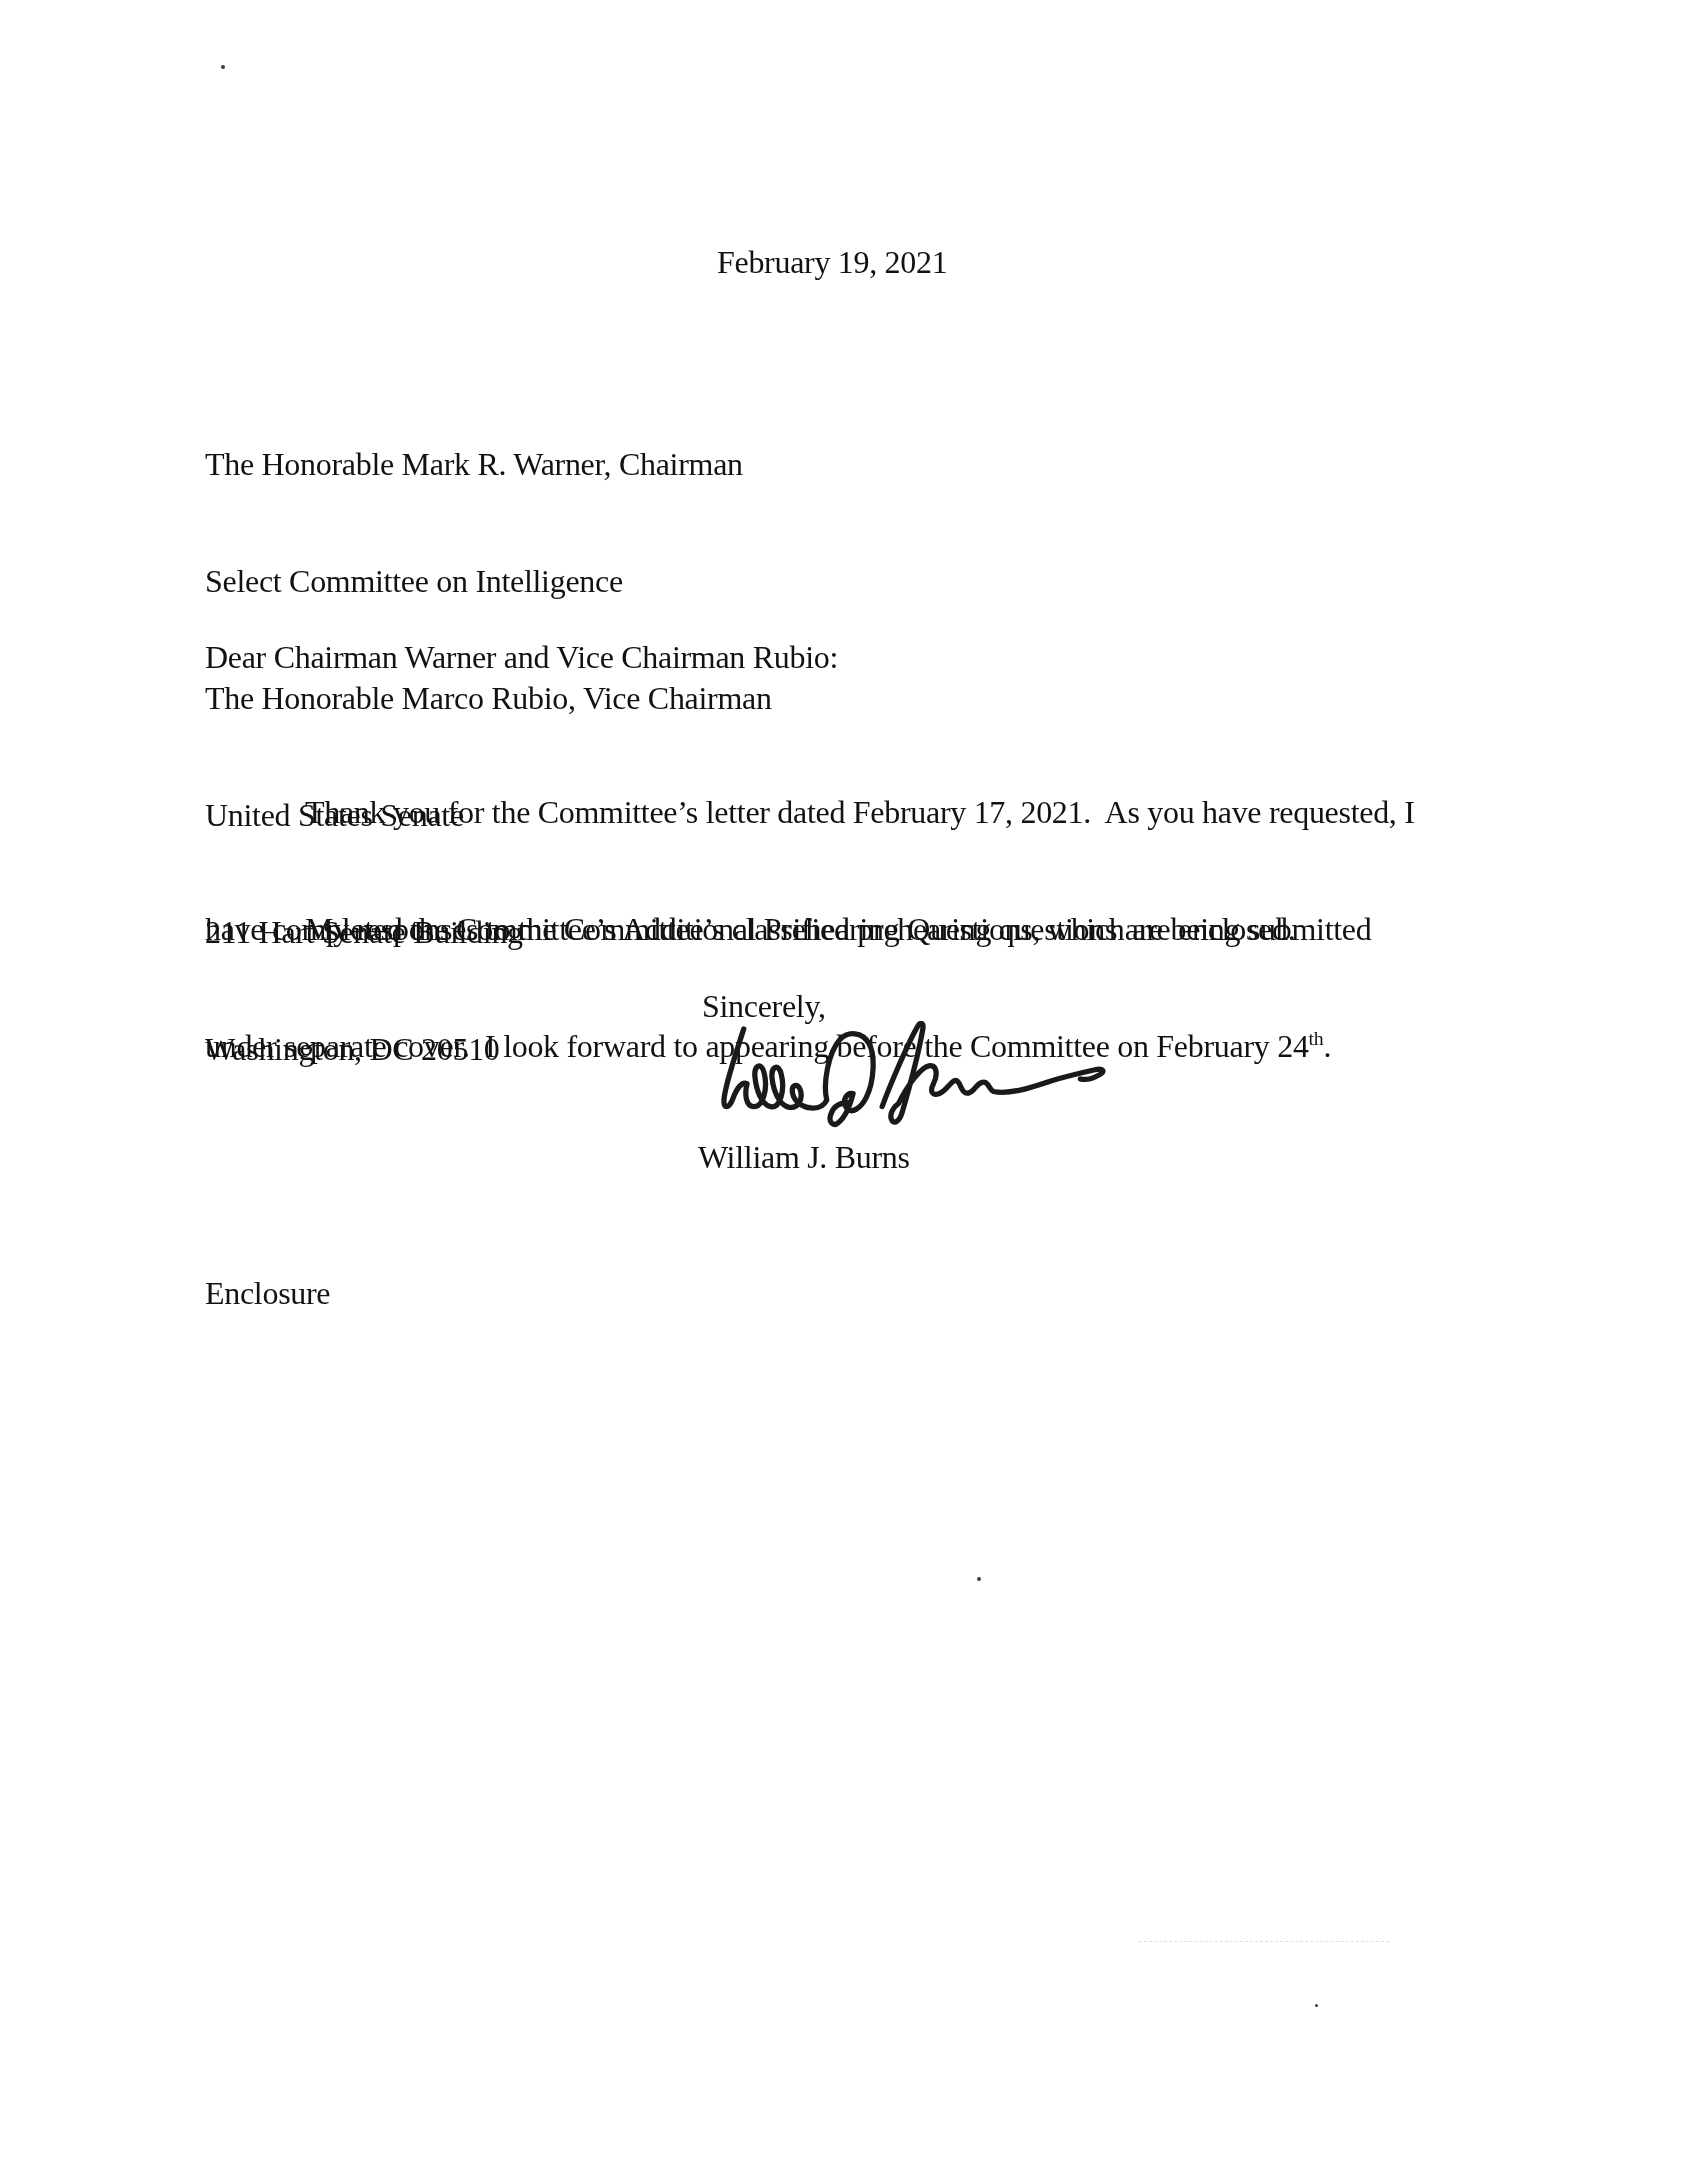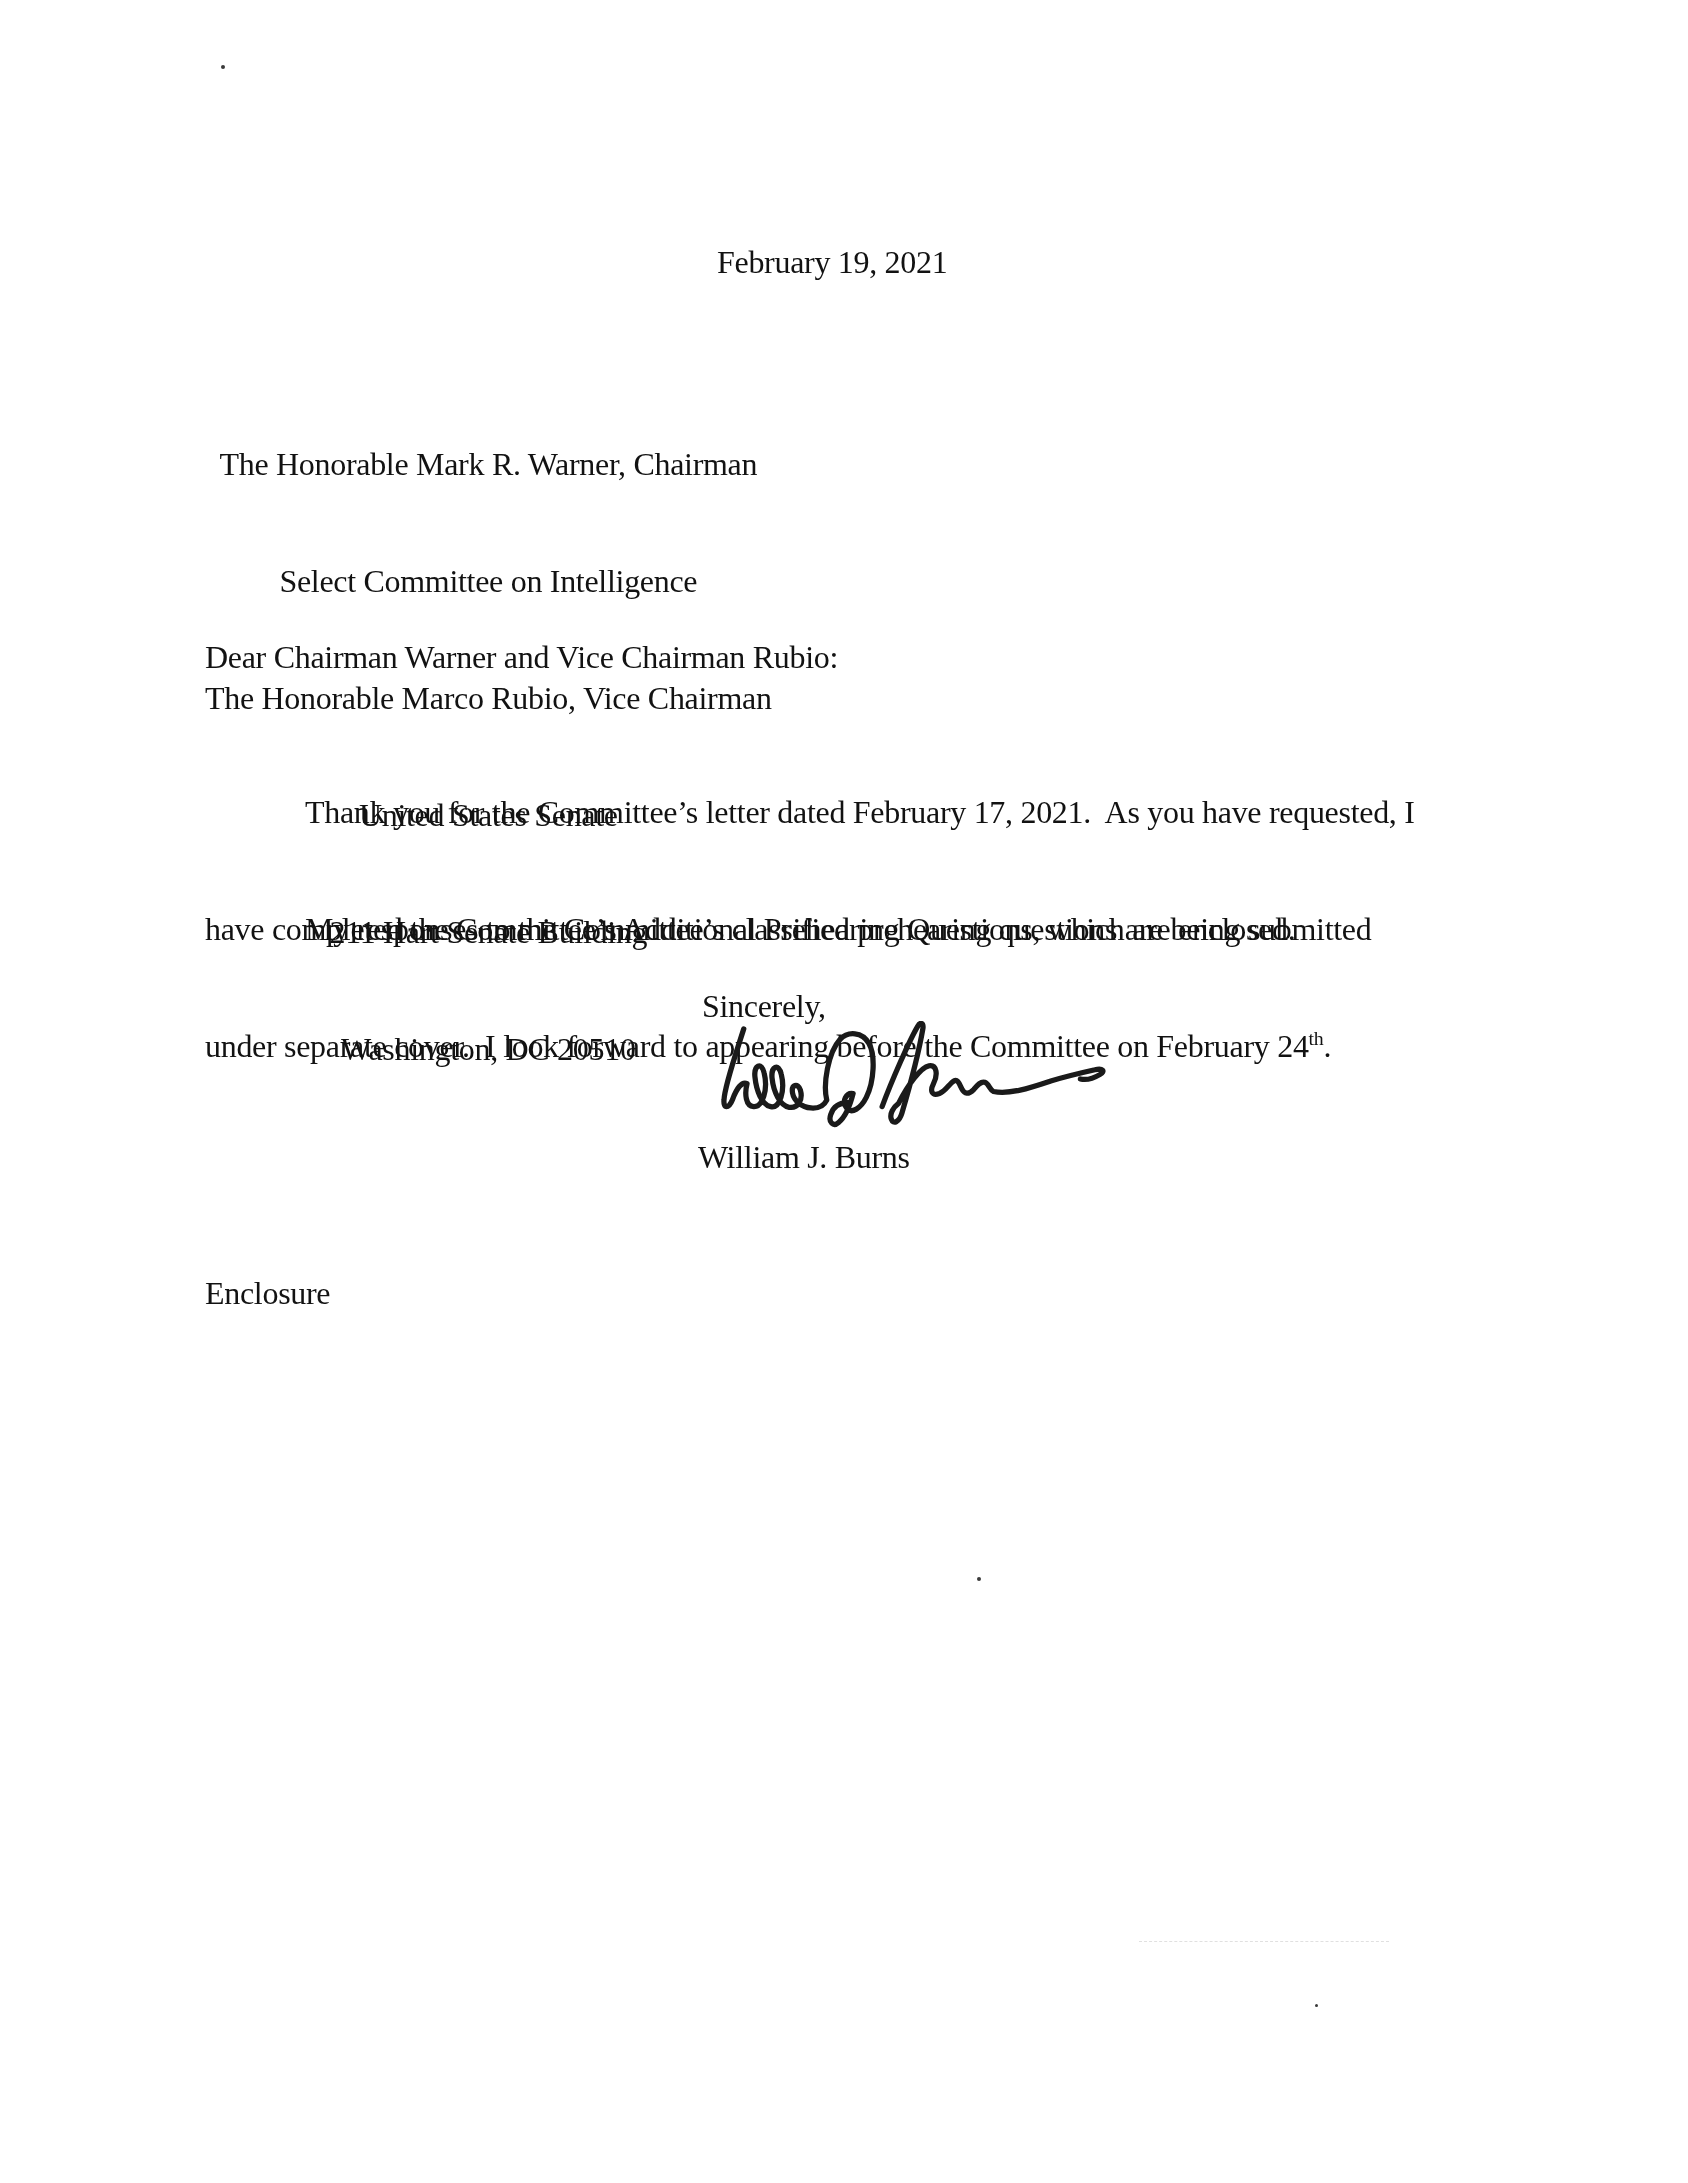--- a/index.html
+++ b/index.html
@@ -19,21 +19,20 @@
   .txt {
     position: absolute;
     font-size: 32px;
     line-height: 39px;
     letter-spacing: -0.3px;
     white-space: pre-wrap;
     color: #121212;
   }
   .address-block div {
     white-space: pre;
-    text-align: center;
   }
   .body-line {
     display: block;
     white-space: pre;
   }
   .indent {
     padding-left: 100px;
   }
   sup.ord {
     font-size: 0.62em;

